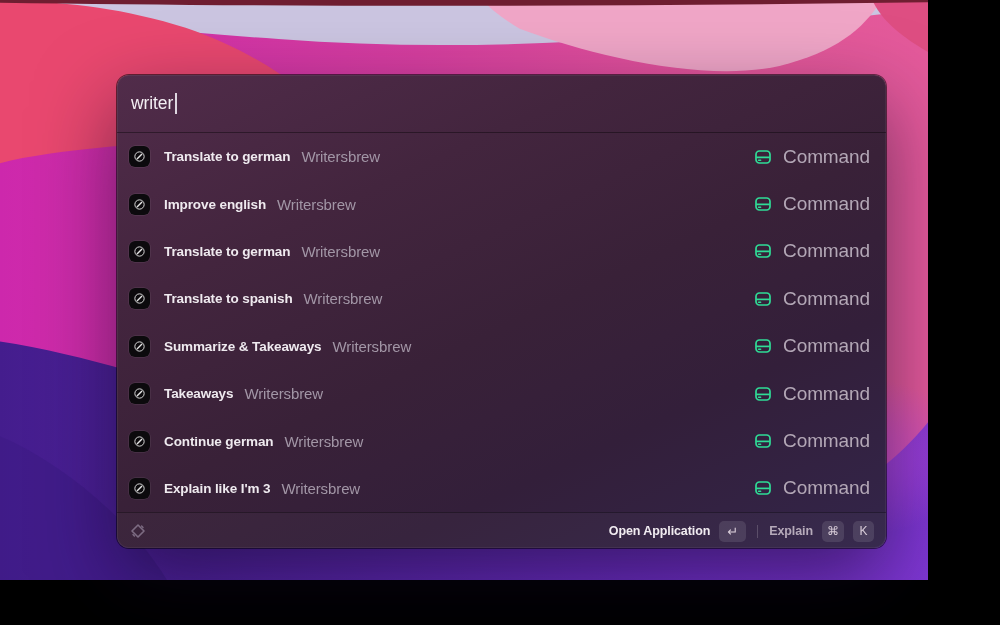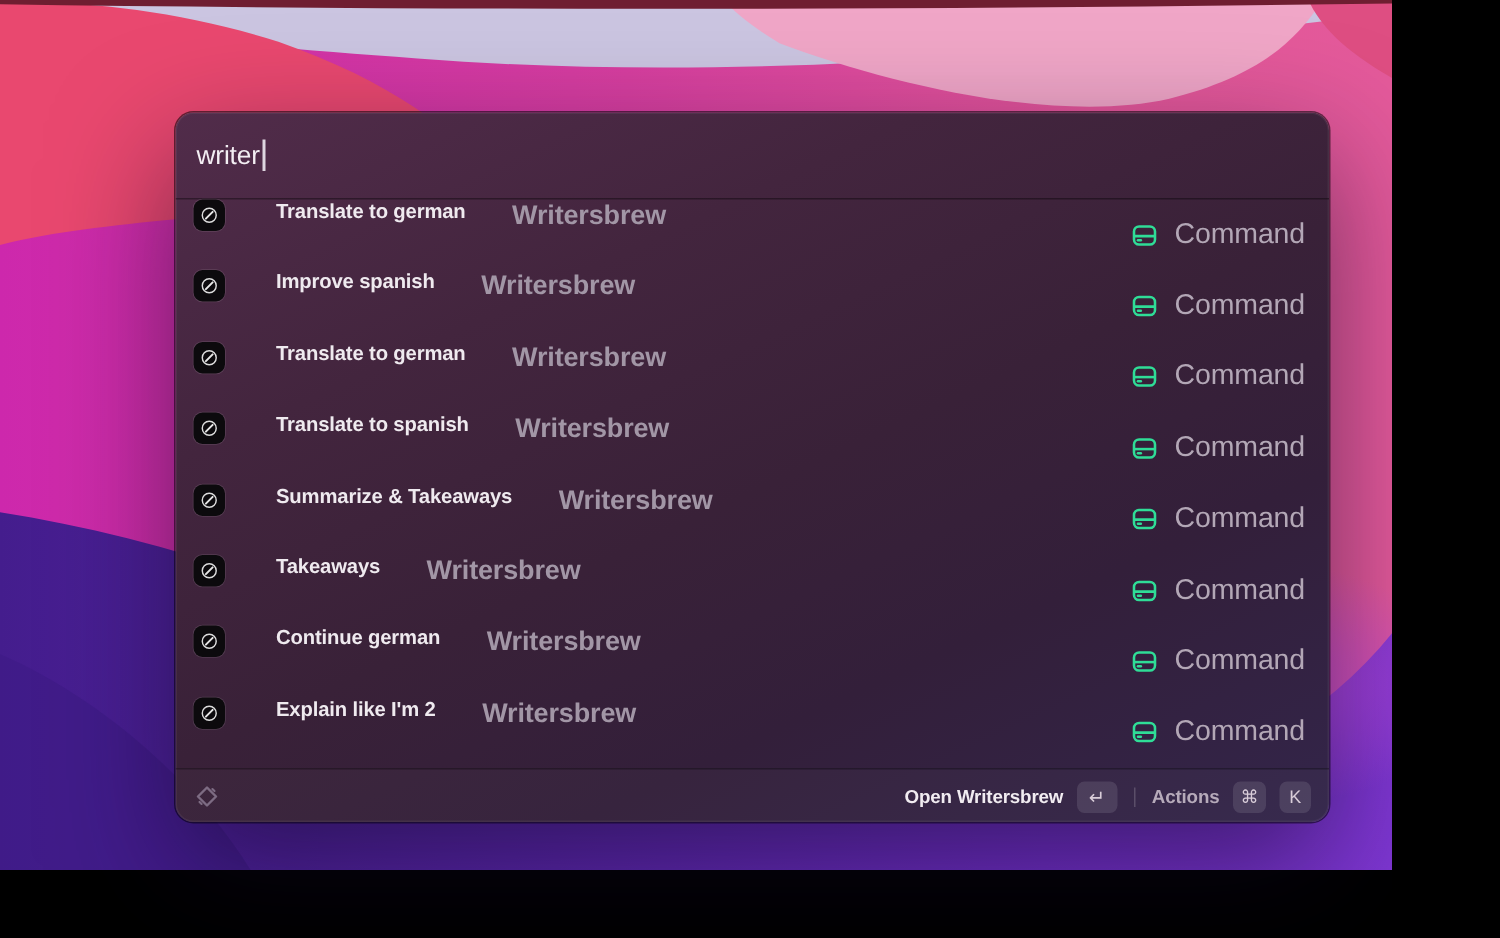--- a/index.html
+++ b/index.html
@@ -21,28 +21,28 @@
   .search-bar {
     flex:0 0 58px; display:flex; align-items:center; padding:0 14px;
     border-bottom:1px solid rgba(0,0,0,.38);
   }
   .search-text { font-size:17.5px; font-weight:400; color:#f3eef3; letter-spacing:-.1px; }
   .caret { display:inline-block; width:1.5px; height:21px; background:#ded6e0;
            margin-left:2px; vertical-align:-4px; animation:blink 1.1s step-end infinite; }
   @keyframes blink { 50% { opacity:0; } }
 
   .list { flex:1 1 auto; display:flex; flex-direction:column; }
-  .row { flex:0 0 47.4px; display:flex; padding:0 16px 0 12px; cursor:default;gap:20px; }
+  .row { flex:0 0 47.4px; display:flex; align-items:center; padding:0 16px 0 12px; cursor:default; }
   .app-icon {
     width:21px; height:21px; border-radius:6px; background:#0c0a0d;
     display:flex; align-items:center; justify-content:center; margin-right:14px;
     box-shadow:0 0 0 .5px rgba(255,255,255,.12);
   }
   .row-title { font-size:13.5px; font-weight:700; color:#efeaef; letter-spacing:-.1px; margin-right:11px; white-space:nowrap; }
-  .row-sub   { font-size:18px; font-weight:700; color:#a296a6; letter-spacing:-.1px; white-space:nowrap; }
+  .row-sub   { font-size:15px; font-weight:400; color:#a296a6; letter-spacing:-.1px; white-space:nowrap; }
   .row-right { margin-left:auto; display:flex; align-items:center; gap:11px; }
   .cmd-icon  { display:flex; color:#2fdd97; }
   .row-type  { font-size:19px; color:#b3a7b6; letter-spacing:-.1px; }
 
   .footer {
     flex:0 0 37px; display:flex; align-items:center; padding:0 12px;
     border-top:1px solid rgba(0,0,0,.33); background:rgba(255,255,255,.025);
   }
   .raycast-icon { display:flex; opacity:.55; }
   .footer-right { margin-left:auto; display:flex; align-items:center; gap:8px; }
@@ -122,21 +122,21 @@
         </span>
       </div>
 
       <div class="row">
         <span class="app-icon">
           <svg width="15" height="15" viewBox="0 0 20 20">
               <circle cx="10" cy="10" r="6.2" fill="none" stroke="#dcdcdc" stroke-width="1.3"></circle>
               <line x1="7" y1="13" x2="13" y2="7" stroke="#e8e8e8" stroke-width="1.8" stroke-linecap="round"></line>
             </svg>
         </span>
-        <span class="row-title">Improve spanish</span>
+        <span class="row-title">Improve english</span>
         <span class="row-sub">Writersbrew</span>
         <span class="row-right">
           <span class="cmd-icon">
             <svg width="18" height="18" viewBox="0 0 18 18">
                 <rect x="2" y="3" width="14" height="12" rx="3.4" fill="none" stroke="currentColor" stroke-width="1.7"></rect>
                 <line x1="2.2" y1="9.4" x2="15.8" y2="9.4" stroke="currentColor" stroke-width="1.7"></line>
                 <line x1="4.6" y1="12.2" x2="6.6" y2="12.2" stroke="currentColor" stroke-width="1.6" stroke-linecap="round"></line>
               </svg>
           </span>
           <span class="row-type">Command</span>
@@ -248,21 +248,21 @@
         </span>
       </div>
 
       <div class="row">
         <span class="app-icon">
           <svg width="15" height="15" viewBox="0 0 20 20">
               <circle cx="10" cy="10" r="6.2" fill="none" stroke="#dcdcdc" stroke-width="1.3"></circle>
               <line x1="7" y1="13" x2="13" y2="7" stroke="#e8e8e8" stroke-width="1.8" stroke-linecap="round"></line>
             </svg>
         </span>
-        <span class="row-title">Explain like I'm 2</span>
+        <span class="row-title">Explain like I'm 3</span>
         <span class="row-sub">Writersbrew</span>
         <span class="row-right">
           <span class="cmd-icon">
             <svg width="18" height="18" viewBox="0 0 18 18">
                 <rect x="2" y="3" width="14" height="12" rx="3.4" fill="none" stroke="currentColor" stroke-width="1.7"></rect>
                 <line x1="2.2" y1="9.4" x2="15.8" y2="9.4" stroke="currentColor" stroke-width="1.7"></line>
                 <line x1="4.6" y1="12.2" x2="6.6" y2="12.2" stroke="currentColor" stroke-width="1.6" stroke-linecap="round"></line>
               </svg>
           </span>
           <span class="row-type">Command</span>
@@ -274,26 +274,26 @@
     <div class="footer">
       <span class="raycast-icon">
         <svg width="18" height="18" viewBox="0 0 18 18">
             <path d="M9,3 L15,9 L9,15 L3,9 Z" fill="none" stroke="#b3a6bd" stroke-width="1.6" stroke-linejoin="round"></path>
             <line x1="4" y1="12.6" x2="5.4" y2="14" stroke="#b3a6bd" stroke-width="1.4" stroke-linecap="round"></line>
             <line x1="12.6" y1="4" x2="14" y2="5.4" stroke="#b3a6bd" stroke-width="1.4" stroke-linecap="round"></line>
           </svg>
       </span>
       <span class="footer-right">
         <button class="f-action">
-          <span class="f-primary-label">Open Writersbrew</span>
+          <span class="f-primary-label">Open Application</span>
           <span class="key-badge key-return">↵</span>
         </button>
         <span class="f-divider"></span>
         <button class="f-action">
-          <span class="f-secondary-label">Actions</span>
+          <span class="f-secondary-label">Explain</span>
           <span class="key-badge">⌘</span>
           <span class="key-badge">K</span>
         </button>
       </span>
     </div>
 
   </div>
 </div>
 
 </body></html>

